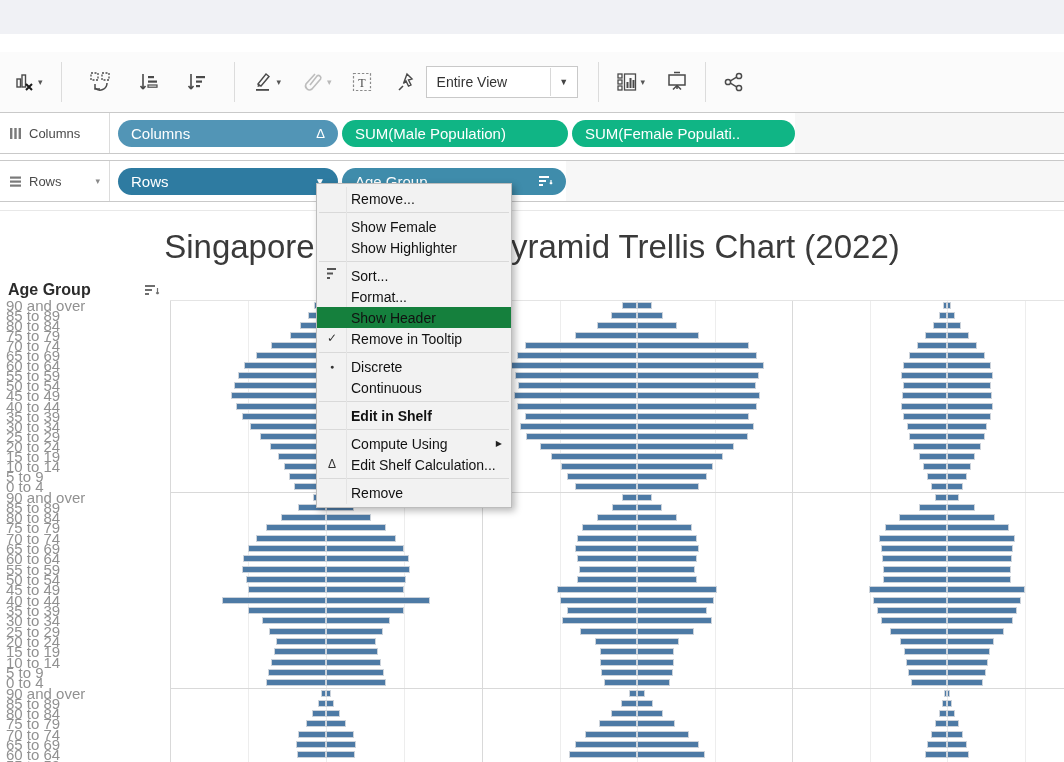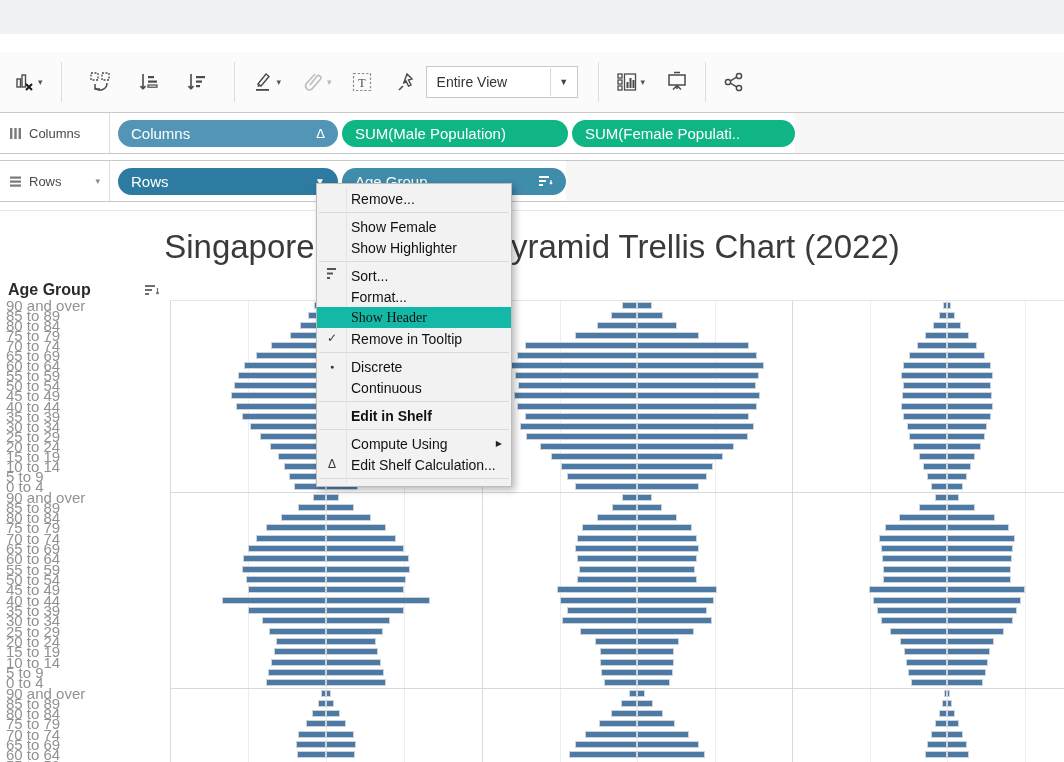--- a/index.html
+++ b/index.html
@@ -59,21 +59,21 @@
   .bar{position:absolute;height:7px;background:#4d7aa5;border:1px solid #ccd3db;box-sizing:border-box;}
 
   
   .menu{position:absolute;left:316px;top:183px;width:194px;background:#f2f2f2;
         border:1px solid #bdbdbd;box-shadow:3px 3px 7px rgba(0,0,0,0.28);padding:4px 0;z-index:100;}
   .menu::before{content:'';position:absolute;left:29px;top:3px;bottom:3px;width:1px;background:#e4e4e4;}
   .menu-item{display:flex;align-items:center;height:21px;font-size:14px;color:#111;position:relative;}
   .menu-item .gutter{flex:0 0 30px;text-align:center;font-size:12px;color:#333;line-height:21px;}
   .menu-item .gutter.dot{font-size:7px;}
   .menu-item .mlabel{padding-left:4px;}
-  .menu-item.hl{background:#14b8a6;font-family:Liberation Serif, serif;}
+  .menu-item.hl{background:#15803d;}
   .menu-item.bold{font-weight:bold;}
   .menu-item .arrow{margin-left:auto;margin-right:9px;font-size:8px;color:#222;}
   .menu-sep{height:1px;background:#d9d9d9;margin:3px 2px;}
 </style>
 </head>
 <body>
 
 <div id="app">
 
   <div class="chrome-top"></div>
@@ -661,15 +661,19 @@
       <div class="menu-item">
         <span class="gutter"></span>
         <span class="mlabel">Compute Using</span>
         <span class="arrow">▶</span>
       </div>
       <div class="menu-item">
         <span class="gutter">Δ</span>
         <span class="mlabel">Edit Shelf Calculation...</span>
       </div>
       <div class="menu-sep"></div>
+      <div class="menu-item">
+        <span class="gutter"></span>
+        <span class="mlabel">Remove</span>
+      </div>
     </div>
 
 </div>
 
 </body></html>

